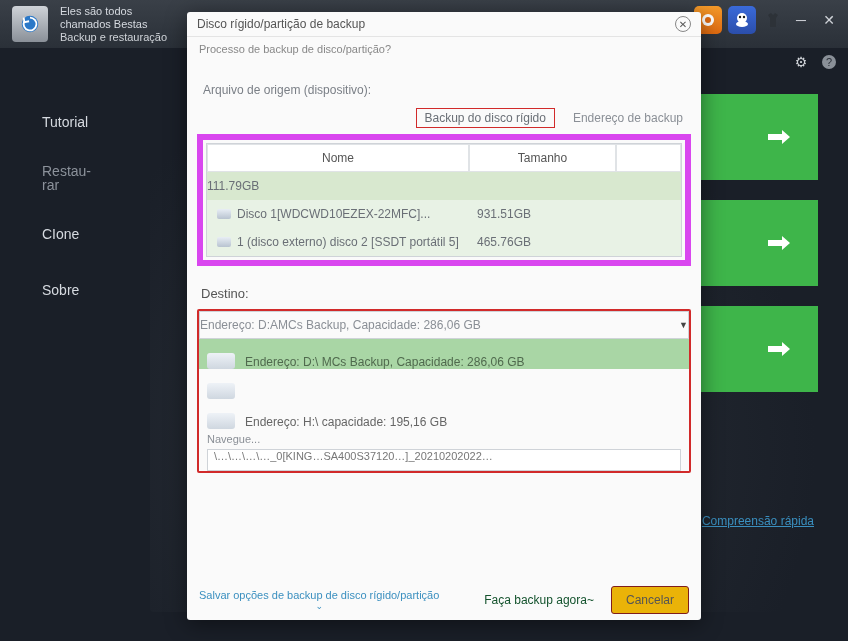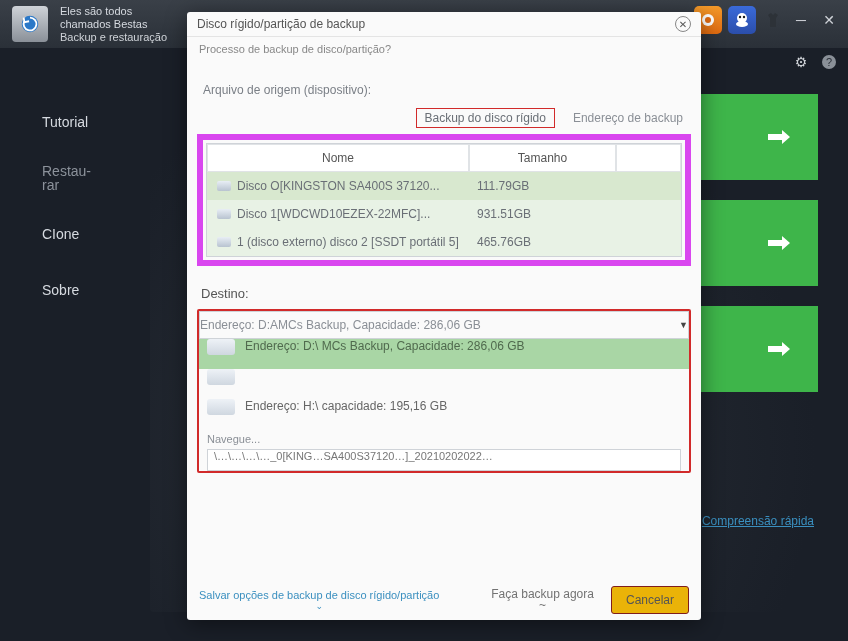--- a/index.html
+++ b/index.html
@@ -46,31 +46,31 @@
 .dt-row.sel{background:#d8e8cf}
 .dt-row .c1{width:260px;padding-left:10px;display:flex;align-items:center;gap:6px}
 .dt-row .c2{width:145px;}
 .dt-row .c3{flex:1}
 .disk-ico{width:14px;height:10px;background:linear-gradient(#e8eef5,#b8c3d0);border-radius:2px}
 .dest-lbl{font-size:13px;color:#555;margin:20px 0 8px 4px}
 .dest-box{border:2px solid #d12a2a;border-radius:2px}
 .dest-sel{height:26px;display:flex;align-items:center;padding:0 0;font-size:12px;color:#8a8f96;border:1px solid #cfd3d8;justify-content:space-between}
 .dest-sel .arr{font-size:9px;color:#444}
 .dest-opts{background:#fafafa}
-.dest-opt{height:30px;display:flex;align-items:flex-start;gap:10px;padding:0 8px;font-size:12px;color:#666}
+.dest-opt{height:30px;display:flex;align-items:flex-end;gap:10px;padding:0 8px;font-size:12px;color:#666}
 .dest-opt.sel{background:#a9d6a5;color:#506a4e}
 .dest-drive{width:28px;height:16px;background:linear-gradient(#eef2f7,#cfd7e0);border-radius:3px}
 .nav-dest{font-size:11px;color:#8a8f96;padding:4px 8px}
 .pathbar{margin:0 8px;height:20px;border:1px solid #cfd3d8;font-size:11px;color:#777;padding:0 6px;overflow:hidden;white-space:nowrap;background:#fff}
 .m-foot{position:absolute;bottom:6px;left:0;right:0;display:flex;align-items:center;justify-content:space-between;padding:0 12px}
 .save-opts{font-size:11px;color:#3a8fbf}
 .save-opts .ar{display:block;font-size:9px;color:#3a8fbf;text-align:center}
 .act-btns{display:flex;gap:10px}
 .btn{height:26px;padding:0 14px;font-size:12px;border-radius:3px;display:flex;align-items:center}
-.btn-pri{color:#737373;border:1px solid rgba(0,0,0,0);flex-direction:column;line-height:11px;height:auto;padding:2px 6px}
+.btn-pri{color:#14532d;border:1px solid rgba(0,0,0,0);line-height:11px;height:auto;padding:2px 6px}
 .btn-sec{background:#eab308;border:1px solid #7f1d1d;color:#555}
 </style>
 </head>
 <body>
 
 <div class="titlebar">
   <div class="app-icon">
     <svg viewBox="0 0 24 24">
         <circle cx="12" cy="12" r="9" fill="#2b79c8"></circle>
         <path d="M12 5a7 7 0 1 1-6.3 4" fill="none" stroke="#fff" stroke-width="2"></path>
@@ -162,24 +162,20 @@
     </div>
 
     <div class="disklist">
       <div class="disktable">
         <div class="dt-head">
           <div class="col-name">Nome</div>
           <div class="col-size">Tamanho</div>
           <div class="col-x"></div>
         </div>
         <div class="dt-row sel">
-          <div class="c1">
-              <span class="disk-ico"></span>
-              <span>Disco O[KINGSTON SA400S 37120...</span>
-            </div>
           <div class="c2">111.79GB</div>
             <div class="c3"></div>
         </div>
         <div class="dt-row">
           <div class="c1">
               <span class="disk-ico"></span>
               <span>Disco 1[WDCWD10EZEX-22MFC]...</span>
             </div>
           <div class="c2">931.51GB</div>
             <div class="c3"></div>

